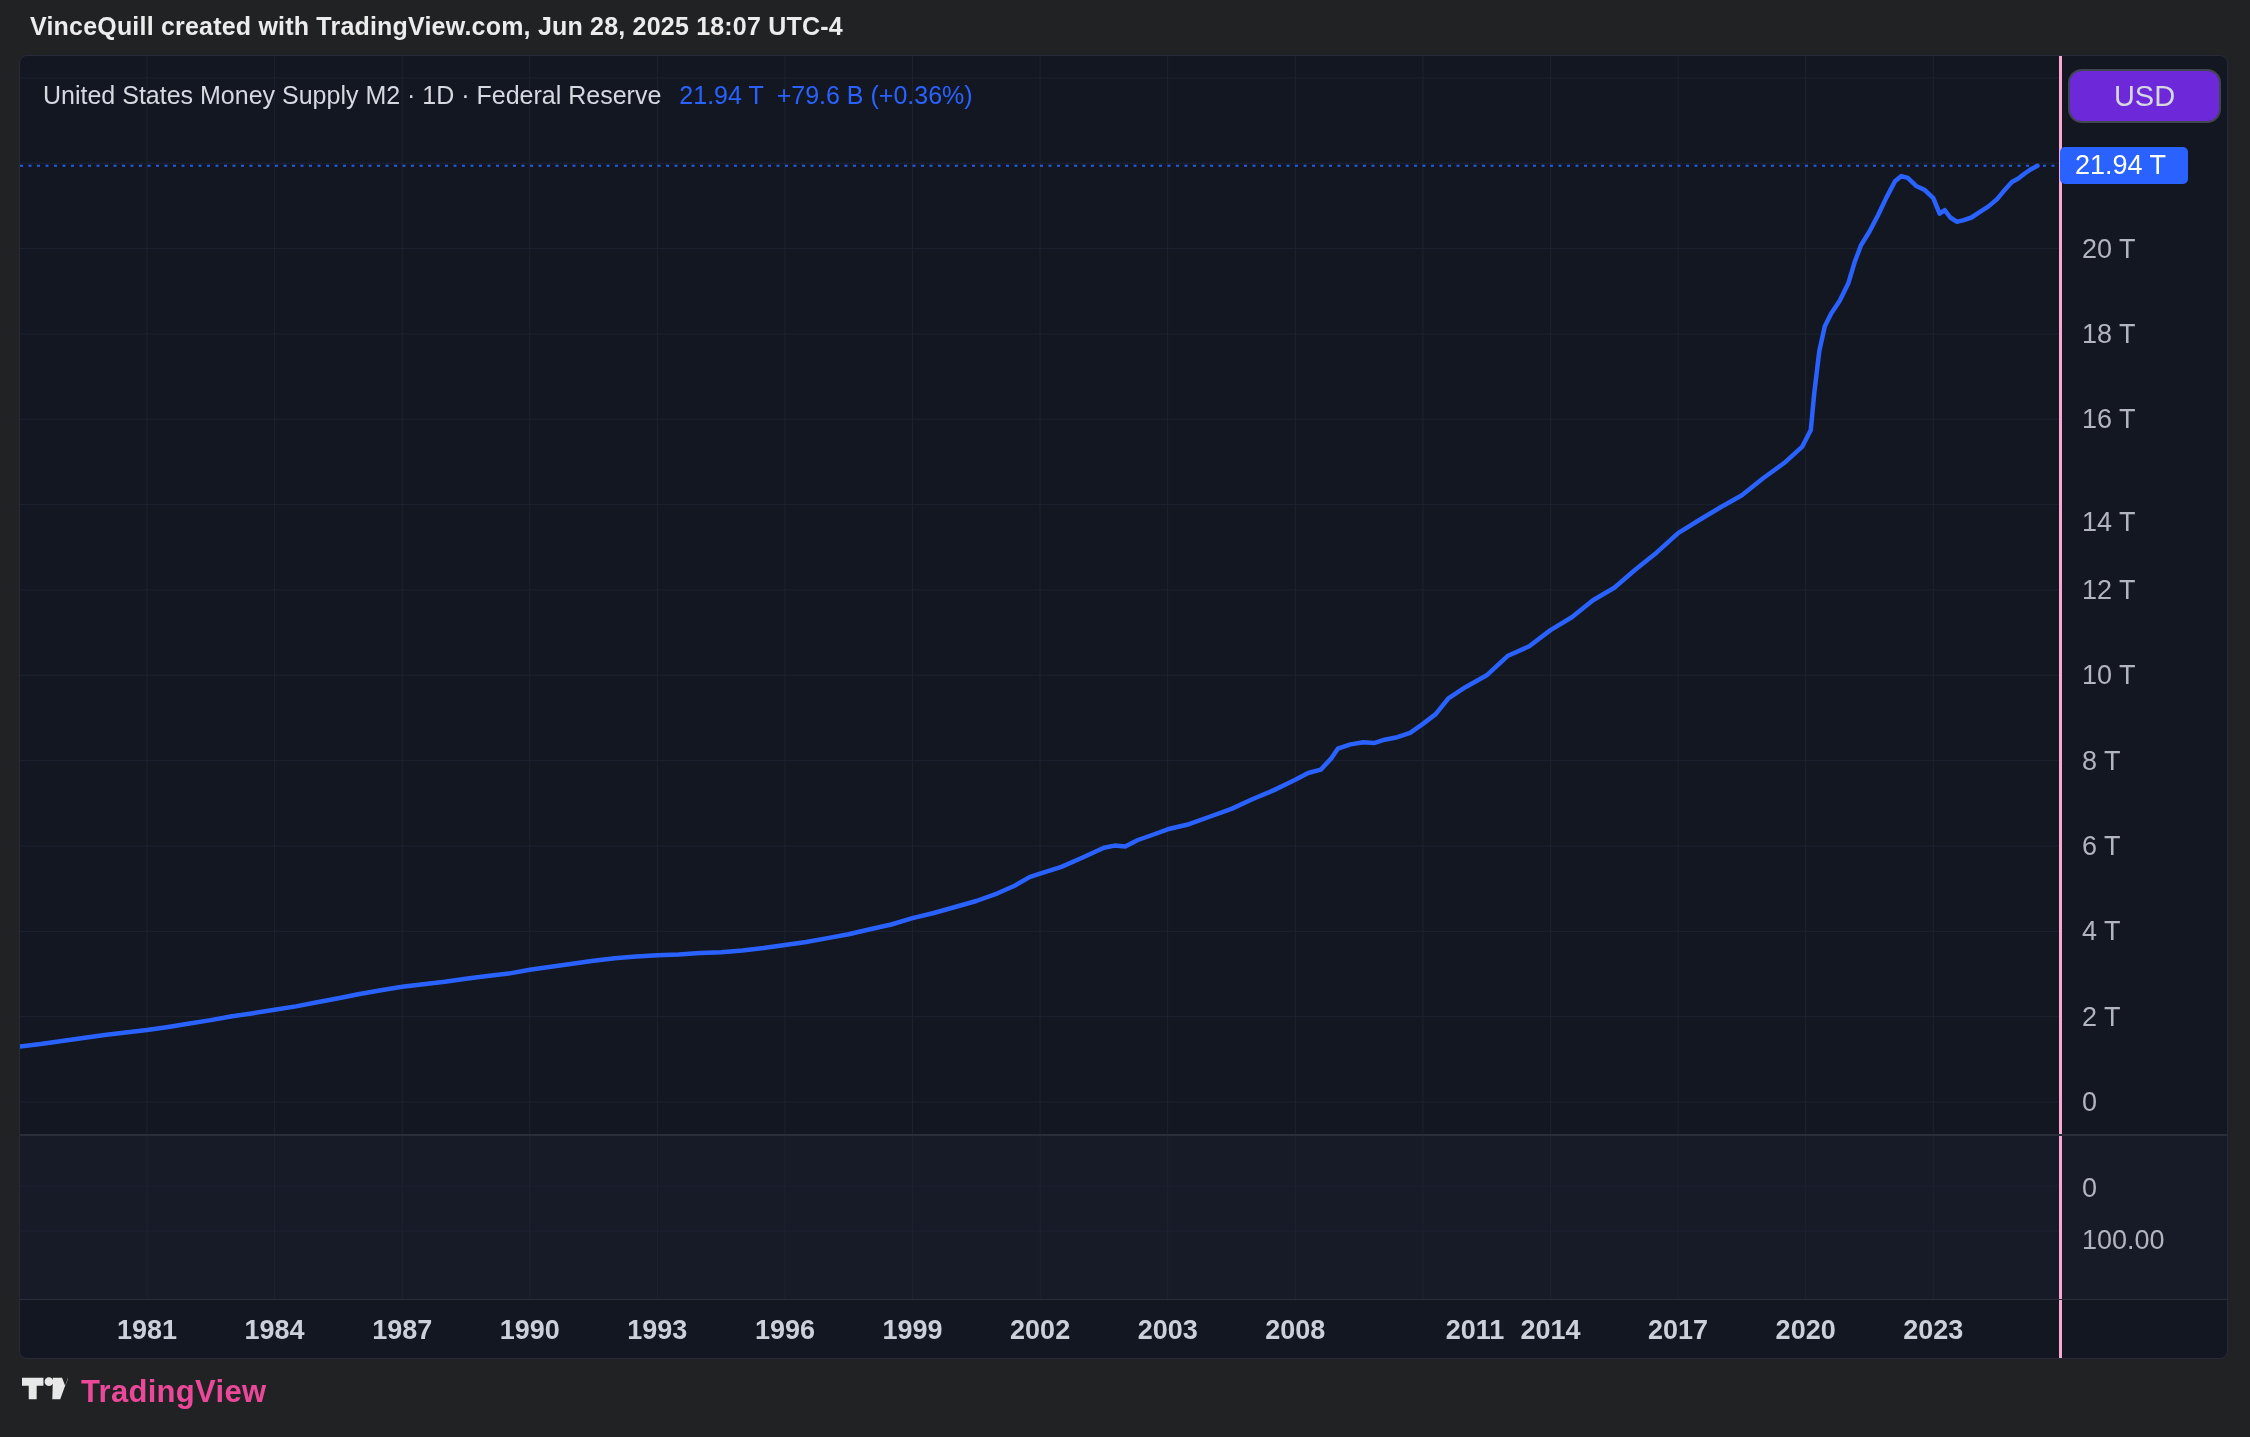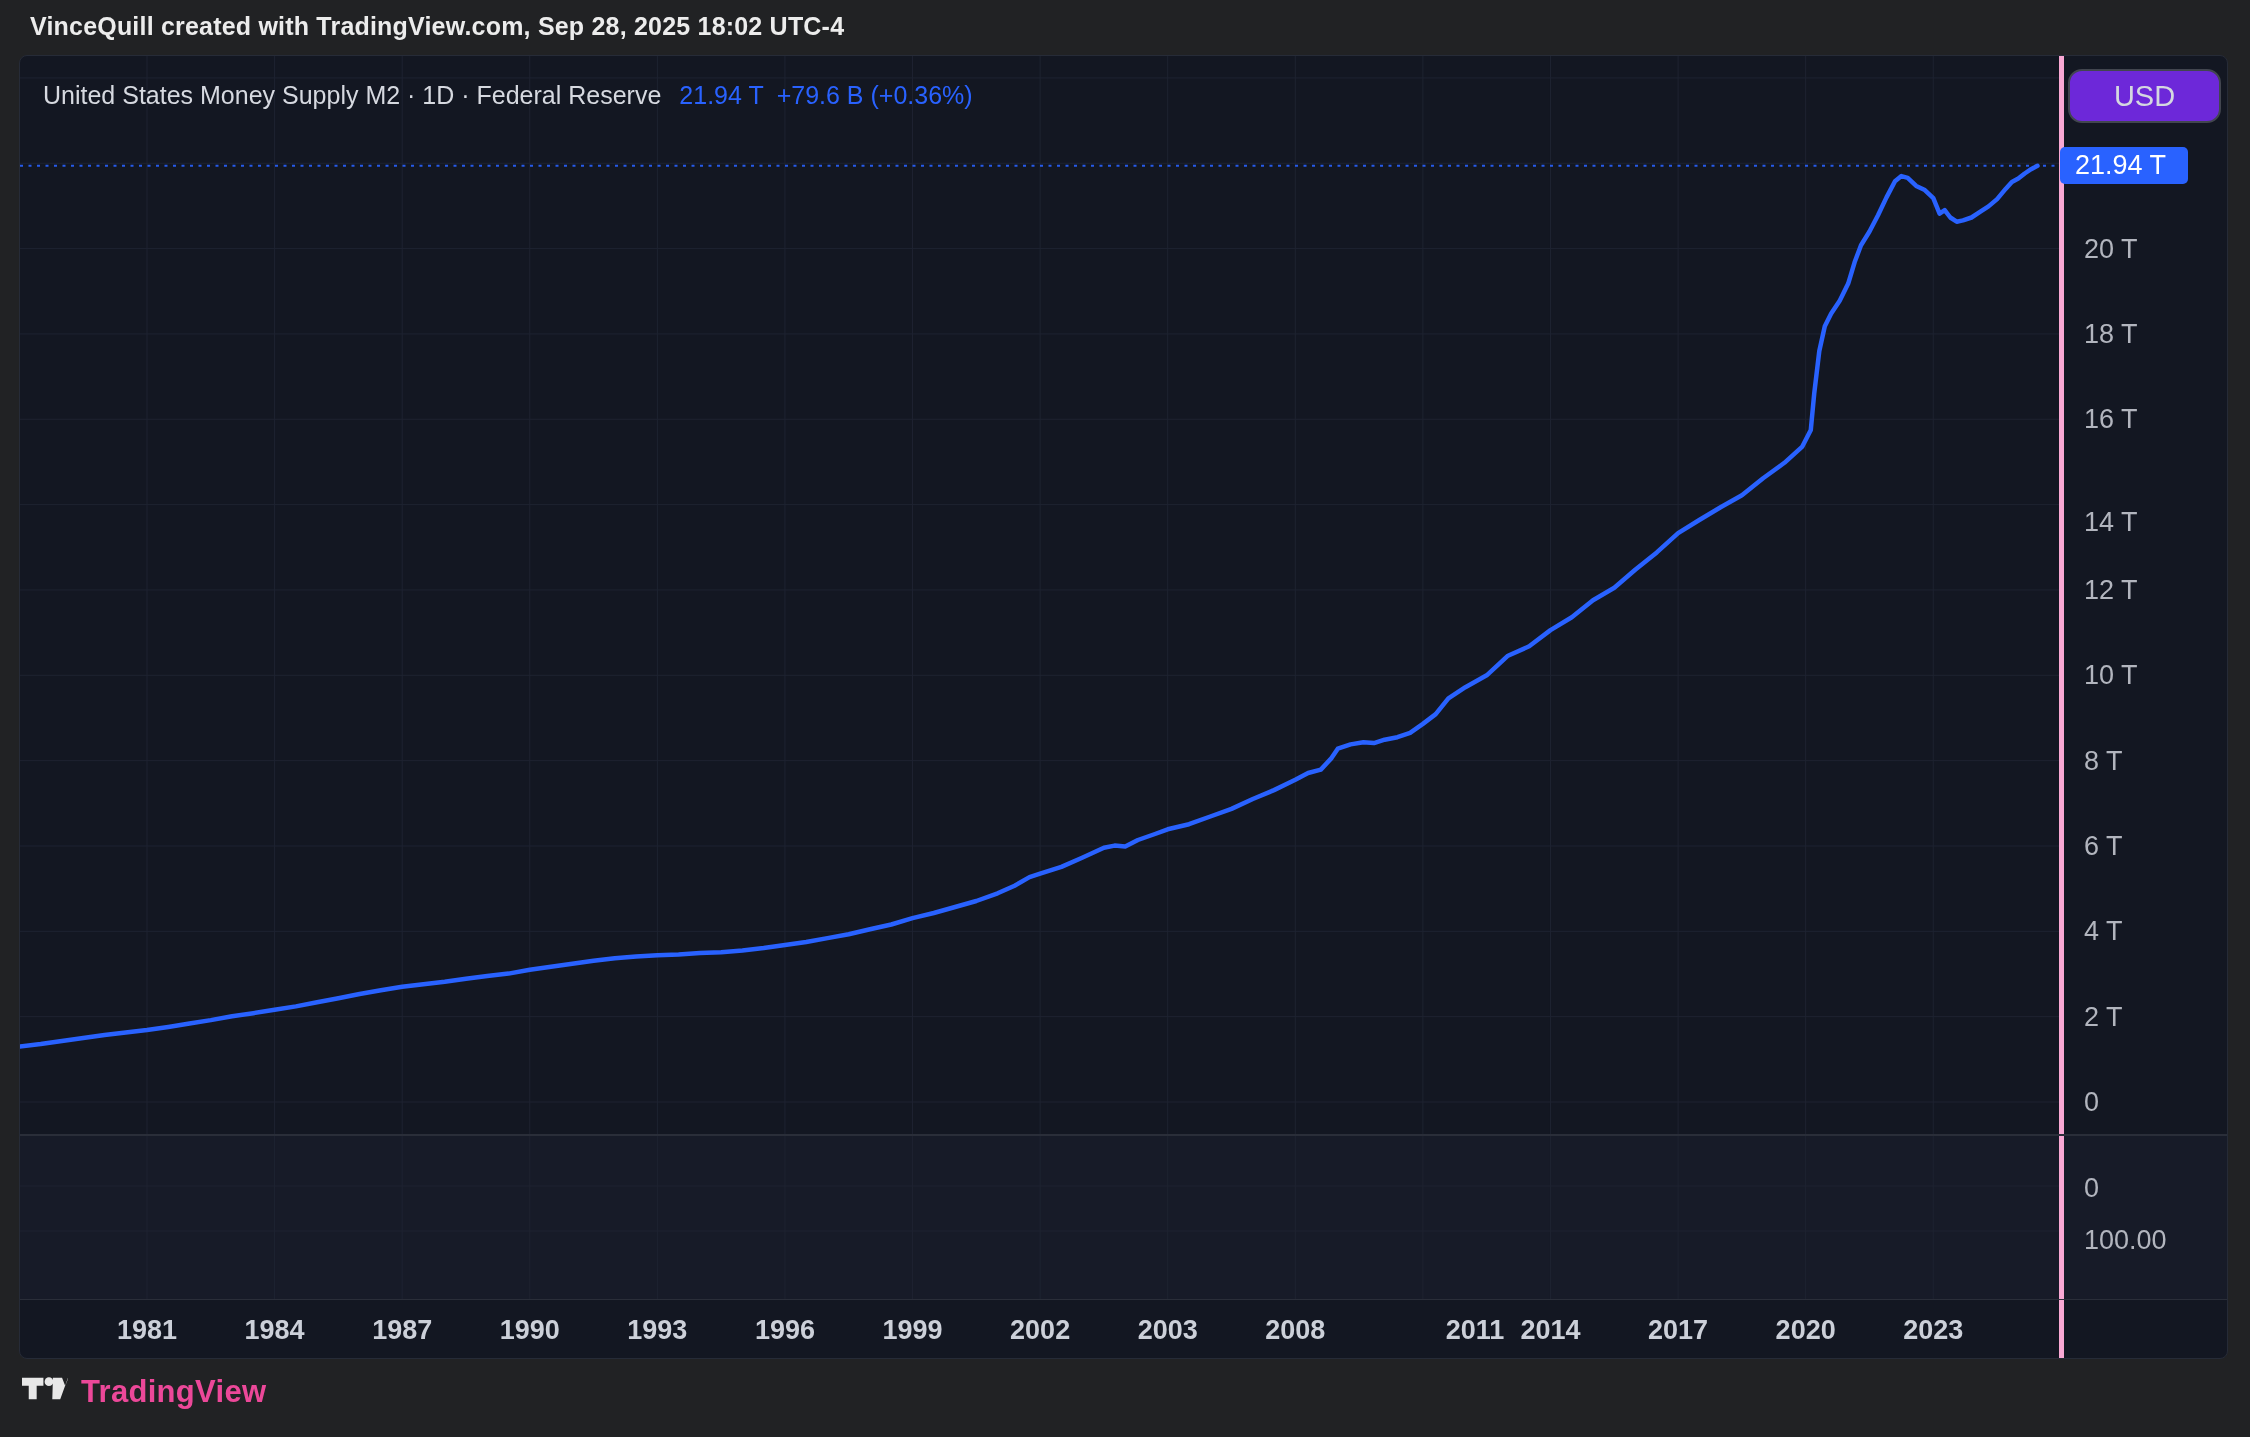--- a/index.html
+++ b/index.html
@@ -25,21 +25,21 @@
   .legend .title { color:#d6d9e0; }
   .legend .vals { display:flex; gap:13px; color:#2962ff; }
 
   .pane-divider {
     position:absolute; left:0; top:1078px; width:2209px; height:2px;
     background:#2a2e39; z-index:4;
   }
 
   .price-axis {
     position:absolute; left:2039px; top:0; width:170px; height:1304px;
-    border-left:5px solid #f9a8d4; z-index:3;
+    border-left:3px solid #f9a8d4; z-index:3;
   }
   .ytick {
     position:absolute; left:20px; transform:translateY(-50%);
     color:#b2b5be; font-size:27px; white-space:nowrap;
   }
   .time-axis {
     position:absolute; left:0; top:1243px; width:2039px; height:61px;
     border-top:1px solid #2a2e39; z-index:3;
   }
   .corner { position:absolute; left:2039px; top:1243px; width:170px; height:61px; border-top:1px solid #2a2e39; z-index:3; }
@@ -62,21 +62,21 @@
 
   .footer { position:absolute; left:22px; top:1374px; display:flex; align-items:center; gap:13px; }
   .footer .brand { color:#ec4899; font-size:31px; font-weight:700; letter-spacing:0.3px; }
   .tv-icon { display:block; }
 </style>
 </head>
 <body>
 
 <div class="page">
 
-  <div class="attribution">VinceQuill created with TradingView.com, Sep 28, 2025 18:02 UTC-4</div>
+  <div class="attribution">VinceQuill created with TradingView.com, Jun 28, 2025 18:07 UTC-4</div>
 
   <div class="widget">
 
     <svg id="plot-svg" class="plot-svg" viewBox="0 0 2209 1304" xmlns="http://www.w3.org/2000/svg">
         <rect x="0" y="1079" width="2209" height="164" fill="#171B28"></rect>
         <line x1="127" y1="0" x2="127" y2="1243" stroke="#1E2331" stroke-width="1"></line>
         <line x1="254.59" y1="0" x2="254.59" y2="1243" stroke="#1E2331" stroke-width="1"></line>
         <line x1="382.18" y1="0" x2="382.18" y2="1243" stroke="#1E2331" stroke-width="1"></line>
         <line x1="509.77" y1="0" x2="509.77" y2="1243" stroke="#1E2331" stroke-width="1"></line>
         <line x1="637.36" y1="0" x2="637.36" y2="1243" stroke="#1E2331" stroke-width="1"></line>

